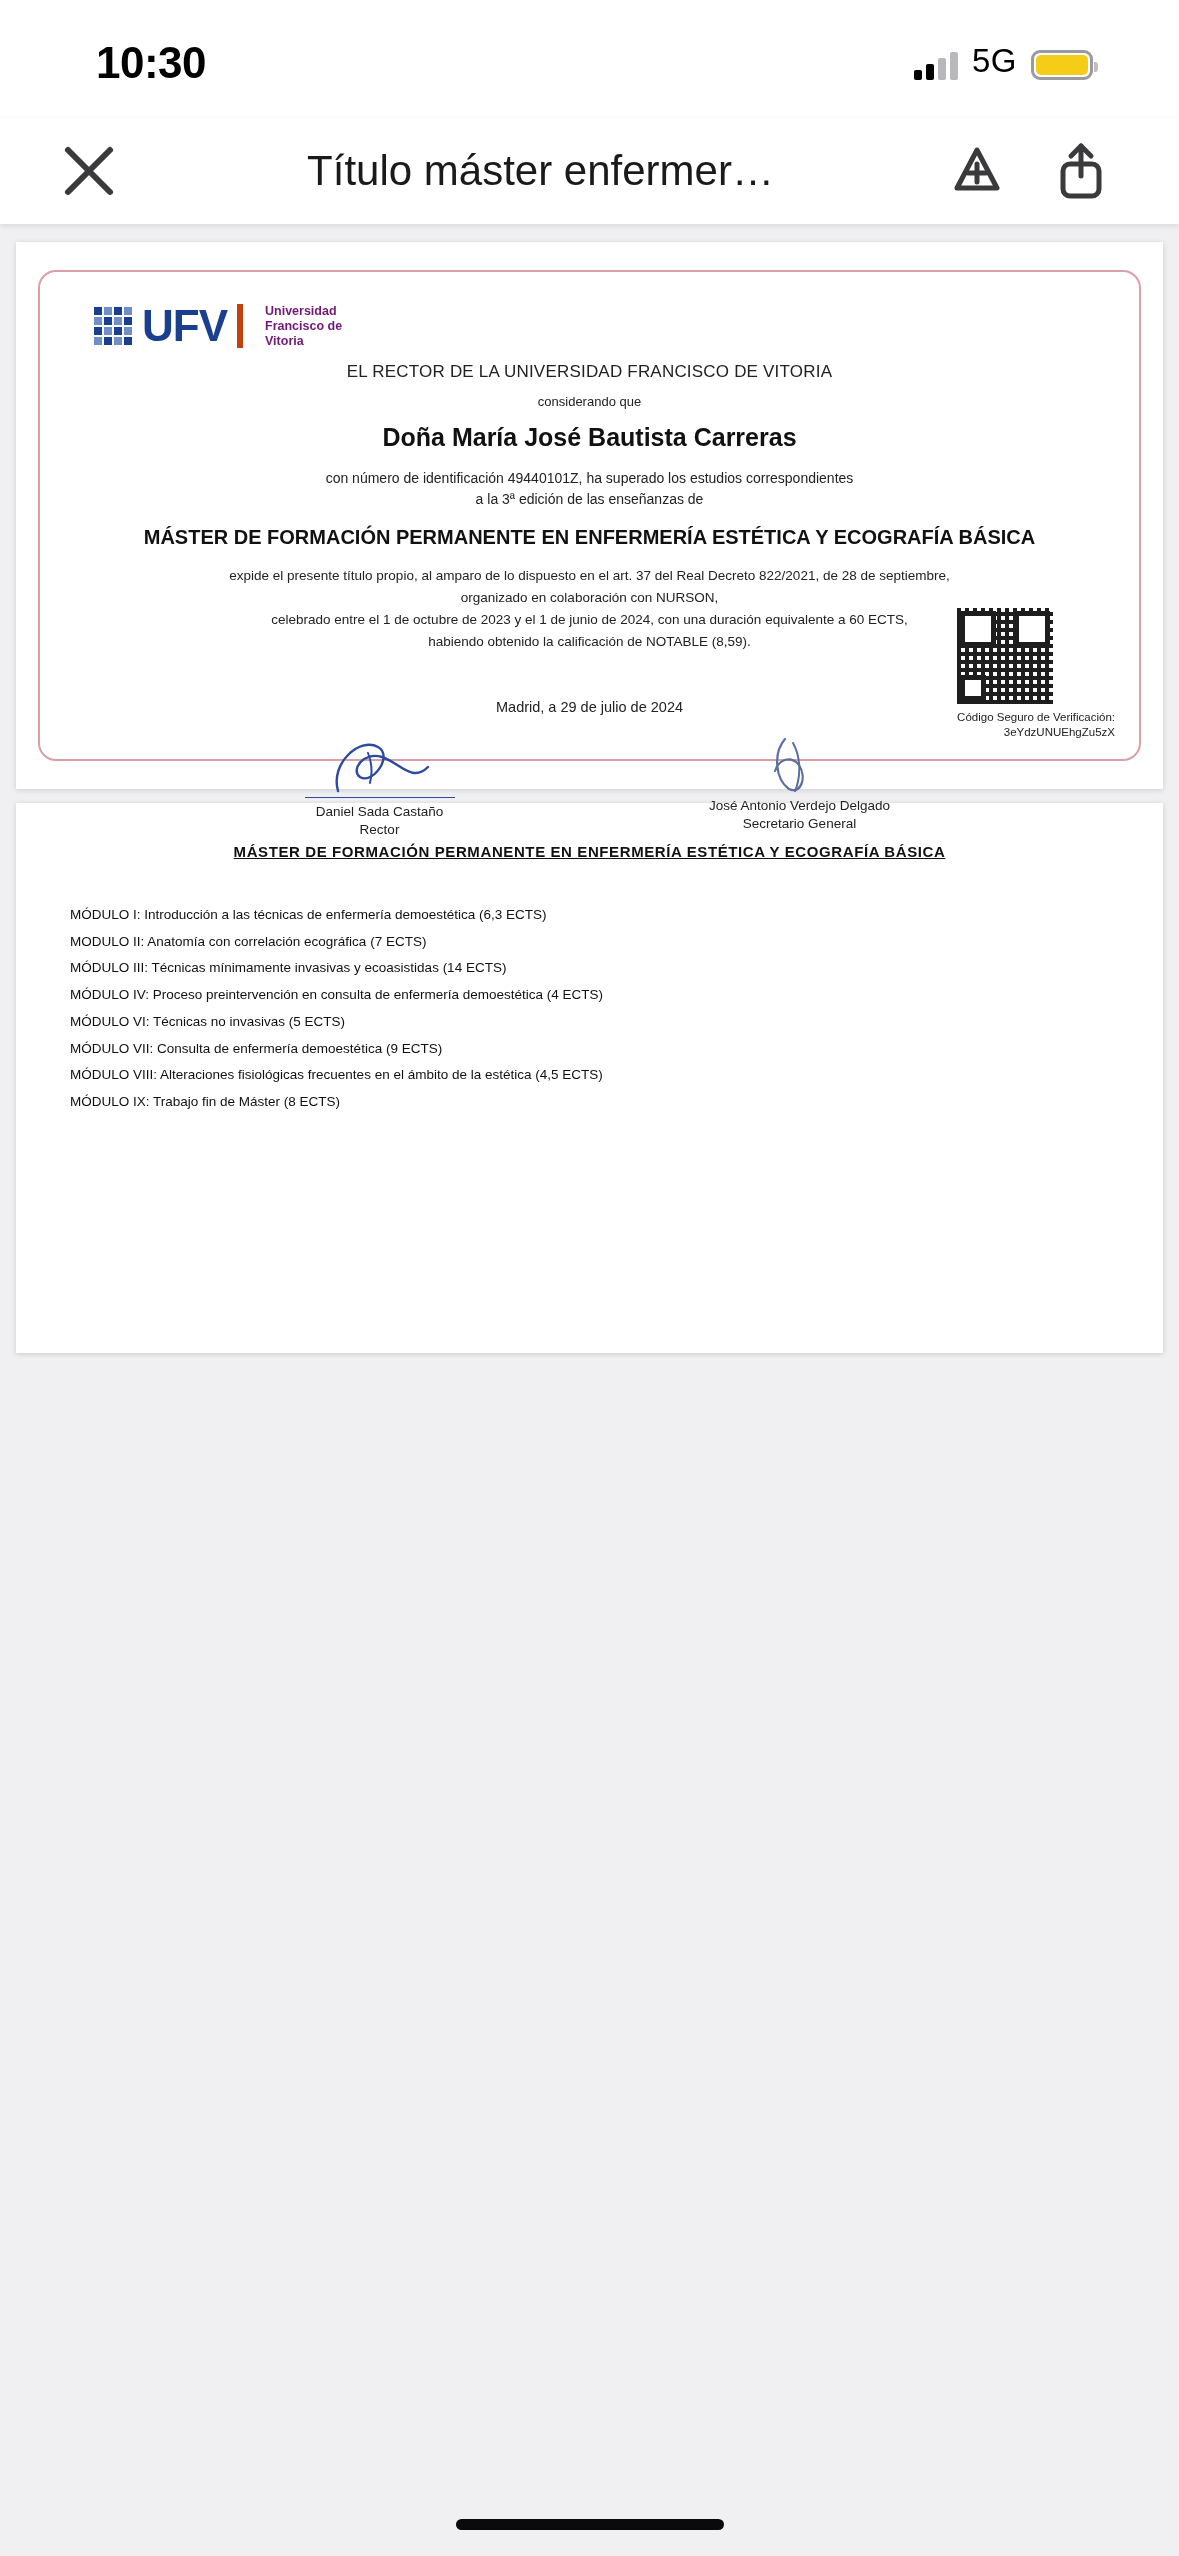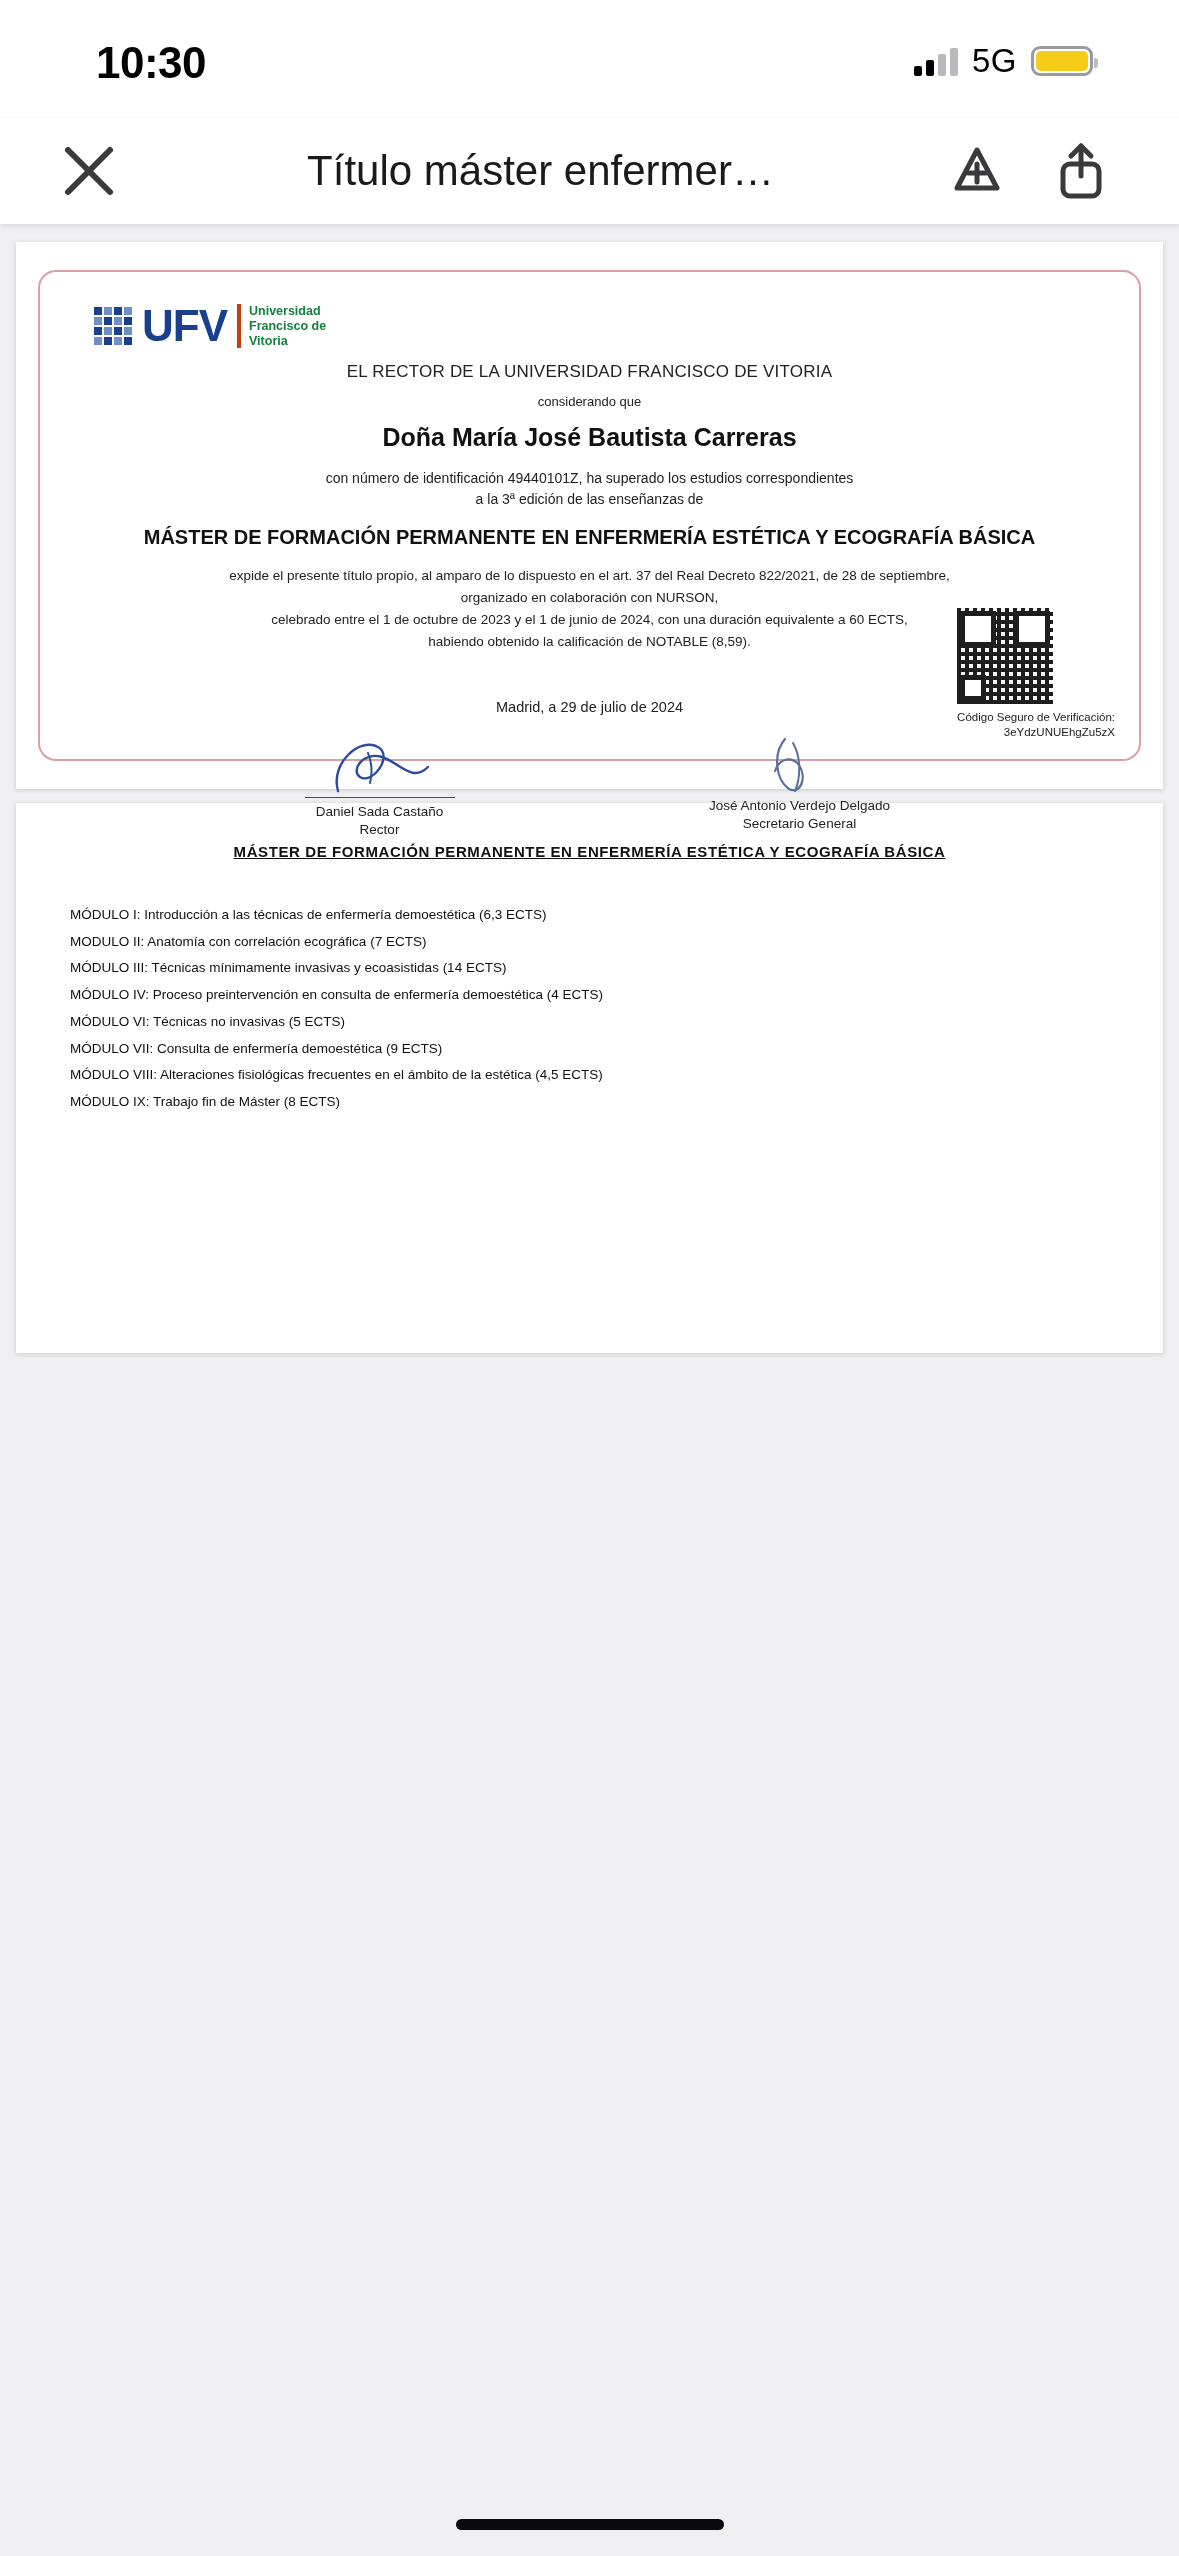--- a/index.html
+++ b/index.html
@@ -26,21 +26,21 @@
     font-size: 44px;
     font-weight: 600;
     color: #000;
     letter-spacing: -0.5px;
   }
   .status-right {
     position: absolute;
     right: 86px;
     top: 42px;
     display: flex;
-    align-items: center;
+    align-items: flex-end;
     gap: 14px;
   }
   .bars { display: flex; align-items: flex-end; gap: 4px; height: 30px; }
   .bars i { display: block; width: 8px; background: #000; border-radius: 2px; }
   .bars i:nth-child(1) { height: 10px; }
   .bars i:nth-child(2) { height: 16px; }
   .bars i:nth-child(3) { height: 22px; background:#b9b9bd; }
   .bars i:nth-child(4) { height: 28px; background:#b9b9bd; }
   .net-label { font-size: 33px; font-weight: 500; color: #000; letter-spacing: 0.5px; }
   .battery {
@@ -139,24 +139,24 @@
   .logo-mark i.lt { background: #6f8fc6; }
   .logo-ufv {
     font-size: 44px;
     font-weight: 700;
     color: #1b3f8f;
     letter-spacing: -1px;
     line-height: 1;
   }
   .logo-sub {
     font-size: 12.5px;
-    color: #15803d;
+    color: #701a75;
     line-height: 1.18;
-    border-left: 4px solid #c2410c;
-    padding-left: 8px;
+    border-left: 6px solid #c2410c;
+    padding-left: 22px;
     font-weight: 600;
   }
 
   .c-center { text-align: center; }
   .l1 { font-size: 17px; color: #222; letter-spacing: 0.2px; margin-bottom: 12px; }
   .l2 { font-size: 13px; color: #222; margin-bottom: 14px; }
   .name { font-size: 25px; font-weight: 700; color: #111; margin-bottom: 16px; }
   .l3 { font-size: 14px; color: #222; line-height: 1.5; margin-bottom: 14px; }
   .title-big {
     font-size: 20px;

